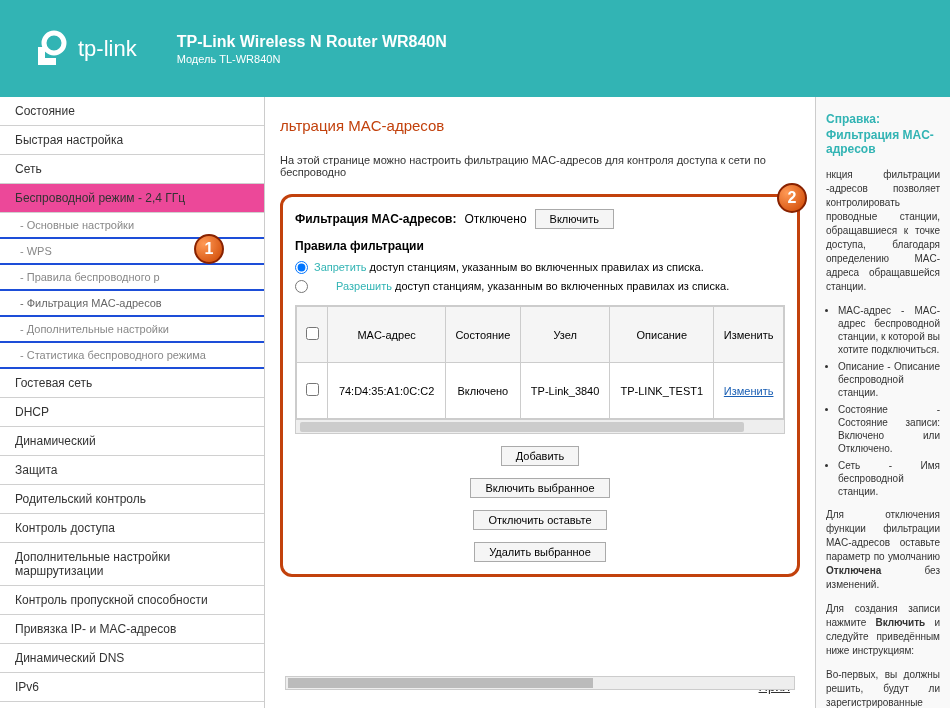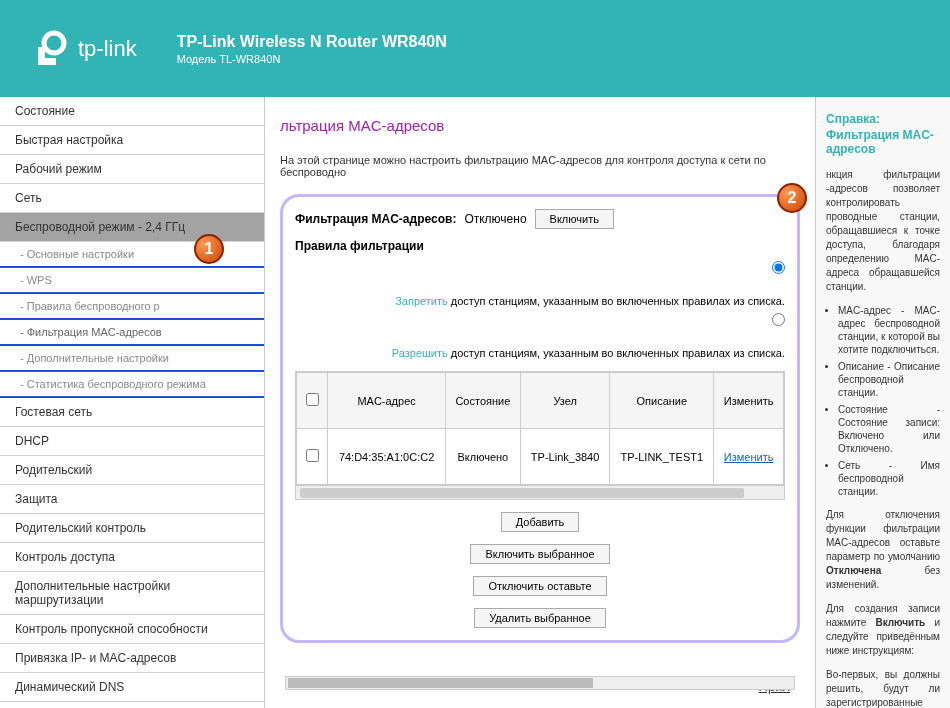--- a/index.html
+++ b/index.html
@@ -9,37 +9,37 @@
 .logo { display: flex; align-items: center; margin-right: 40px; }
 .logo-icon { width: 40px; height: 40px; margin-right: 8px; }
 .logo-text { font-size: 22px; font-weight: 300; }
 .header-info h1 { font-size: 16px; font-weight: bold; margin-bottom: 2px; }
 .header-info p { font-size: 11px; }
 
 .main { display: flex; height: calc(100% - 85px); }
 
 .sidebar { width: 265px; border-right: 1px solid #ccc; overflow-y: auto; background: #fff; }
 .sidebar-item { padding: 7px 15px; border-bottom: 1px solid #d0d0d0; cursor: pointer; color: #333; font-size: 12px; }
-.sidebar-item.active { background: #a3a3a3; font-weight: normal; }
+.sidebar-item.active { background: #ec4899; font-weight: normal; }
 .sidebar-sub { padding: 6px 15px 6px 20px; color: #888; font-size: 11px; border-bottom: 2px solid #1d4ed8; cursor: pointer; }
 .sidebar-sub.current { color: #666; }
 
 .content { flex: 1; padding: 20px 15px; overflow: hidden; position: relative; background: #fff; }
-.page-title { color: #a21caf; font-size: 15px; margin-bottom: 20px; }
+.page-title { color: #c2410c; font-size: 15px; margin-bottom: 20px; }
 .page-desc { font-size: 11px; color: #333; margin-bottom: 16px; }
 
-.highlight-box { border: 3px solid #c4b5fd; border-radius: 19px; padding: 12px; position: relative; }
+.highlight-box { border: 3px solid #c2410c; border-radius: 12px; padding: 12px; position: relative; }
 
 .filter-row { display: flex; align-items: center; margin-bottom: 10px; gap: 8px; }
 .filter-label { font-weight: bold; font-size: 12px; }
 .filter-status { font-size: 12px; }
 .btn { background: #f5f5f5; border: 1px solid #aaa; padding: 3px 14px; font-size: 11px; cursor: pointer; }
 
 .rules-title { font-weight: bold; font-size: 12px; margin-bottom: 8px; }
-.radio-row { display: flex; align-items: flex-end; gap: 21px; font-size: 11px; margin-bottom: 6px; flex-direction: column; }
+.radio-row { display: flex; align-items: flex-start; gap: 6px; font-size: 11px; margin-bottom: 6px; }
 .radio-row input { margin: 0; }
 .radio-deny { color: #32b4b4; }
 .radio-allow { color: #32b4b4; padding-left: 22px; }
 
 .table-wrap { margin-top: 12px; border: 1px solid #ccc; overflow-x: auto; }
 table { border-collapse: collapse; width: 100%; font-size: 11px; }
 th, td { border: 1px solid #ccc; padding: 20px 8px; text-align: center; white-space: nowrap; }
 th { background: #f5f5f5; font-weight: normal; }
 .link { color: #1a5fb4; text-decoration: underline; cursor: pointer; }
 
@@ -80,32 +80,31 @@
   <div class="header-info">
     <h1>TP-Link Wireless N Router WR840N</h1>
     <p>Модель TL-WR840N</p>
   </div>
 </div>
 
 <div class="main">
   <div class="sidebar" id="sidebar">
       <div class="sidebar-item">Состояние</div>
       <div class="sidebar-item">Быстрая настройка</div>
-      <div class="sidebar-item">Рабочий режим</div>
       <div class="sidebar-item">Сеть</div>
       <div class="sidebar-item active">Беспроводной режим - 2,4 ГГц</div>
       <div class="sidebar-sub">- Основные настройки</div>
       <div class="sidebar-sub">- WPS</div>
       <div class="sidebar-sub">- Правила беспроводного р</div>
       <div class="sidebar-sub current">- Фильтрация MAC-адресов</div>
       <div class="sidebar-sub">- Дополнительные настройки</div>
       <div class="sidebar-sub">- Статистика беспроводного режима</div>
       <div class="sidebar-item">Гостевая сеть</div>
       <div class="sidebar-item">DHCP</div>
-      <div class="sidebar-item">Родительский</div>
+      <div class="sidebar-item">Динамический</div>
       <div class="sidebar-item">Защита</div>
       <div class="sidebar-item">Родительский контроль</div>
       <div class="sidebar-item">Контроль доступа</div>
       <div class="sidebar-item">Дополнительные настройки маршрутизации</div>
       <div class="sidebar-item">Контроль пропускной способности</div>
       <div class="sidebar-item">Привязка IP- и MAC-адресов</div>
       <div class="sidebar-item">Динамический DNS</div>
       <div class="sidebar-item">IPv6</div>
     </div>
 

